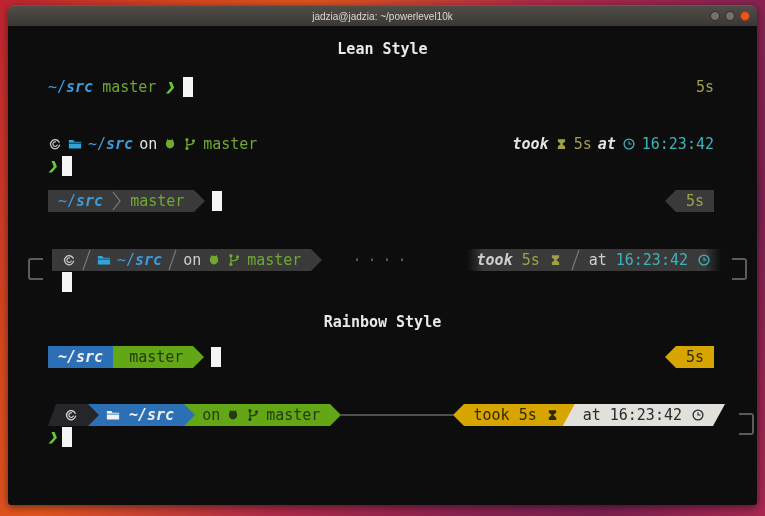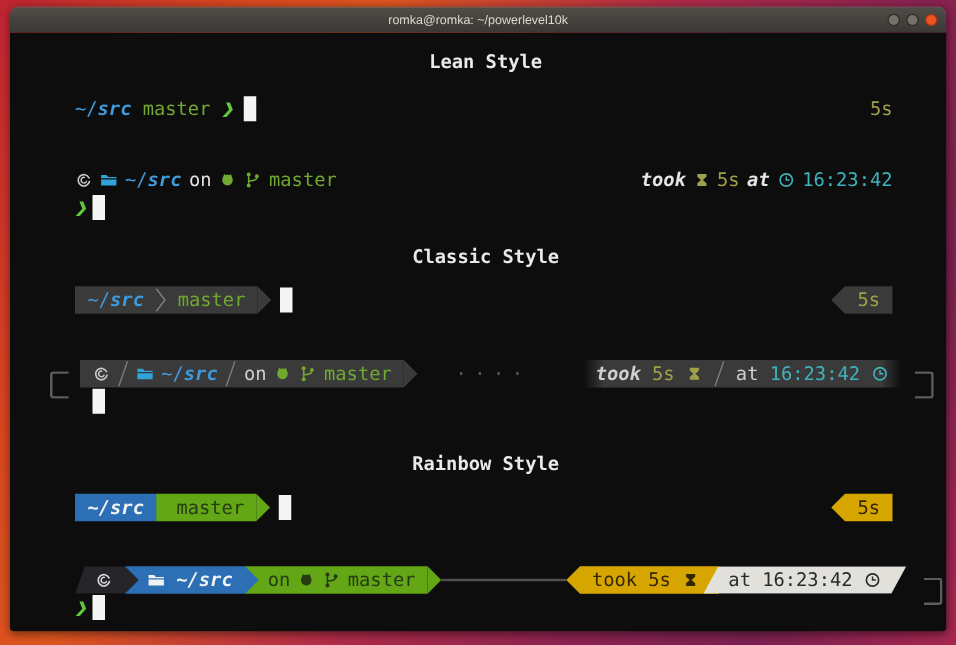--- a/index.html
+++ b/index.html
@@ -22,21 +22,21 @@
     display:flex; align-items:center; justify-content:center;
     position:relative;
     font-family:"Liberation Sans", sans-serif;
   }
   .titlebar .title{ font-size:10px; color:#dcd8d0; }
   .winbtns{ position:absolute; right:7px; top:0; height:100%; display:flex; align-items:center; gap:5px; }
   .winbtn{ width:10px; height:10px; border-radius:50%; background:#757169; border:1px solid #2e2c29; }
   .winbtn.close{ background:#e95420; border-color:#a33413; }
   .terminal{
     flex:1; background:#0d0d0d; border-radius:0 0 3px 3px;
-    padding:12px 16px 0 28px;
+    padding:12px 16px 0 16px;
     color:#e4e4e4; font-size:15px; line-height:22px;
   }
   .sect{ text-align:center; height:22px; font-weight:bold; color:#e9e9e9; }
   .pline{ display:flex; align-items:center; height:22px; position:relative; }
   .pblock{ position:relative; }
   .ml{ margin-left:24px; } .mr{ margin-right:27px; }
   .grow{ flex:1; }
   .b{ font-weight:bold;font-style:italic; }
   .t-blue{ color:#3f9bdc; } .t-green{ color:#70a832; } .t-bgreen{ color:#62c93c; }
   .t-olive{ color:#a0a04a; } .t-cyan{ color:#3fb3bd; } .t-white{ color:#e4e4e4; }
@@ -60,29 +60,29 @@
   .r-dark{ background:#26262a; color:#d8d8d8; clip-path:polygon(8px 0,100% 0,100% 100%,0 100%); padding-left:16px; }
   .r-blue{ background:#2d6fb5; color:#f2f2f2; }
   .r-green{ background:#63a717; color:#263b11; }
   .r-gold{ background:#d7a500; color:#332900; }
   .r-white{ background:#e2e0da; color:#2b2b2b; clip-path:polygon(12px 0,100% 0,calc(100% - 12px) 100%,0 100%); padding:0 20px; margin-left:-12px; }
   .a-dark{ border-left-color:#26262a; } .a-blue{ border-left-color:#2d6fb5; }
   .a-green{ border-left-color:#63a717; } .a-gold-l{ border-right-color:#d7a500; }
   .connector{ flex:1; height:0; border-top:2px solid #4f4f4f; }
   
   .mt16{margin-top:16px;} .mt13{margin-top:13px;} .mt17{margin-top:17px;}
-  .mt18{margin-top:28px;} .mt35{margin-top:35px;} .mt36{margin-top:36px;} .mt37{margin-top:37px;}
+  .mt18{margin-top:18px;} .mt35{margin-top:35px;} .mt36{margin-top:36px;} .mt37{margin-top:37px;}
   .gap6{ gap:6px; } .cml{ margin-left:10px; }
 </style>
 </head>
 <body>
 
 <div class="window">
   <div class="titlebar">
-    <span class="title">romka@romka: ~/powerlevel10k</span>
+    <span class="title">jadzia@jadzia: ~/powerlevel10k</span>
     <div class="winbtns">
       <div class="winbtn"></div>
       <div class="winbtn"></div>
       <div class="winbtn close"></div>
     </div>
   </div>
 
   <div class="terminal">
 
     <div class="sect">Lean Style</div>
@@ -146,21 +146,20 @@
           </svg>
       </span>
       <span class="t-cyan">16:23:42</span>
     </div>
     <div class="pline ml mr">
       <span class="t-bgreen b">❯</span>
       <span class="sp" style="width:5px"></span>
       <span class="cursor"></span>
     </div>
 
-    <div class="sect mt17">Classic Style</div>
 
     <div class="pline ml mr mt13">
       <div class="cseg">
         <span><span class="t-blue">~/</span><span class="t-blue b">src</span></span>
         <span class="icon">
           <svg width="9" height="22" viewBox="0 0 9 22">
               <path d="M1 2 8 11 1 20" fill="none" stroke="#7d7d7d" stroke-width="1.2"></path>
             </svg>
         </span>
         <span class="t-green">master</span>

